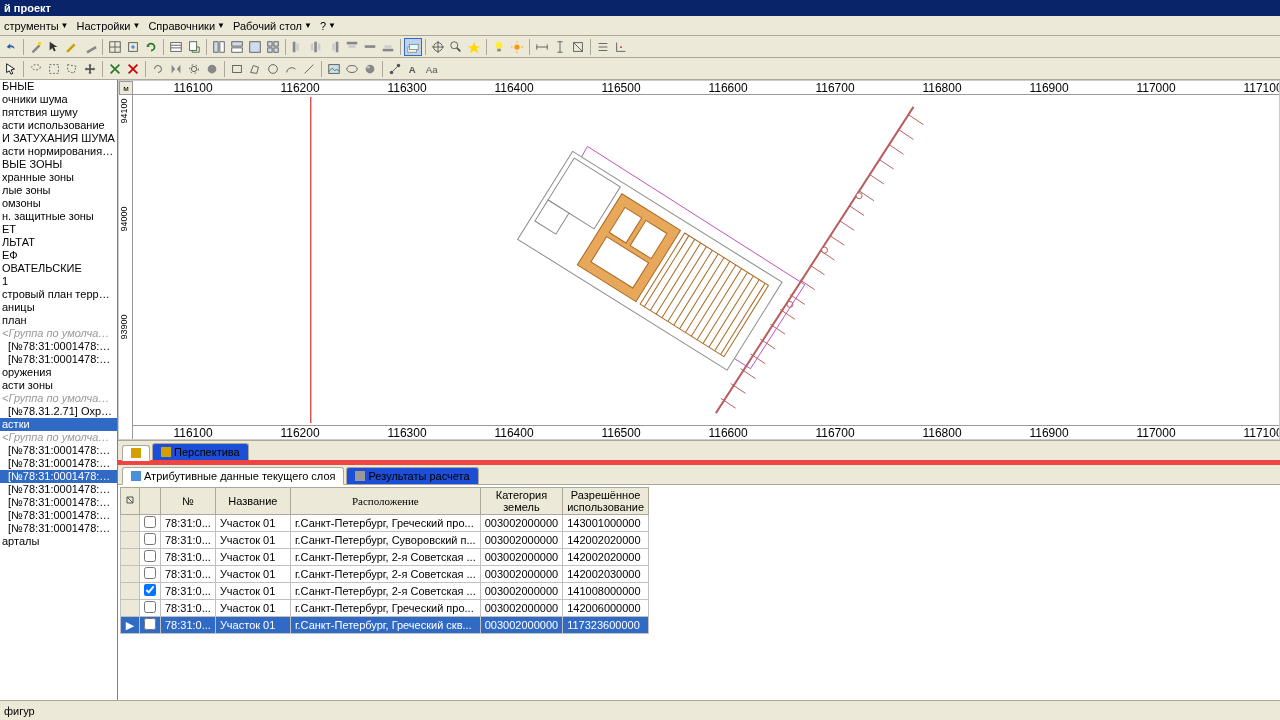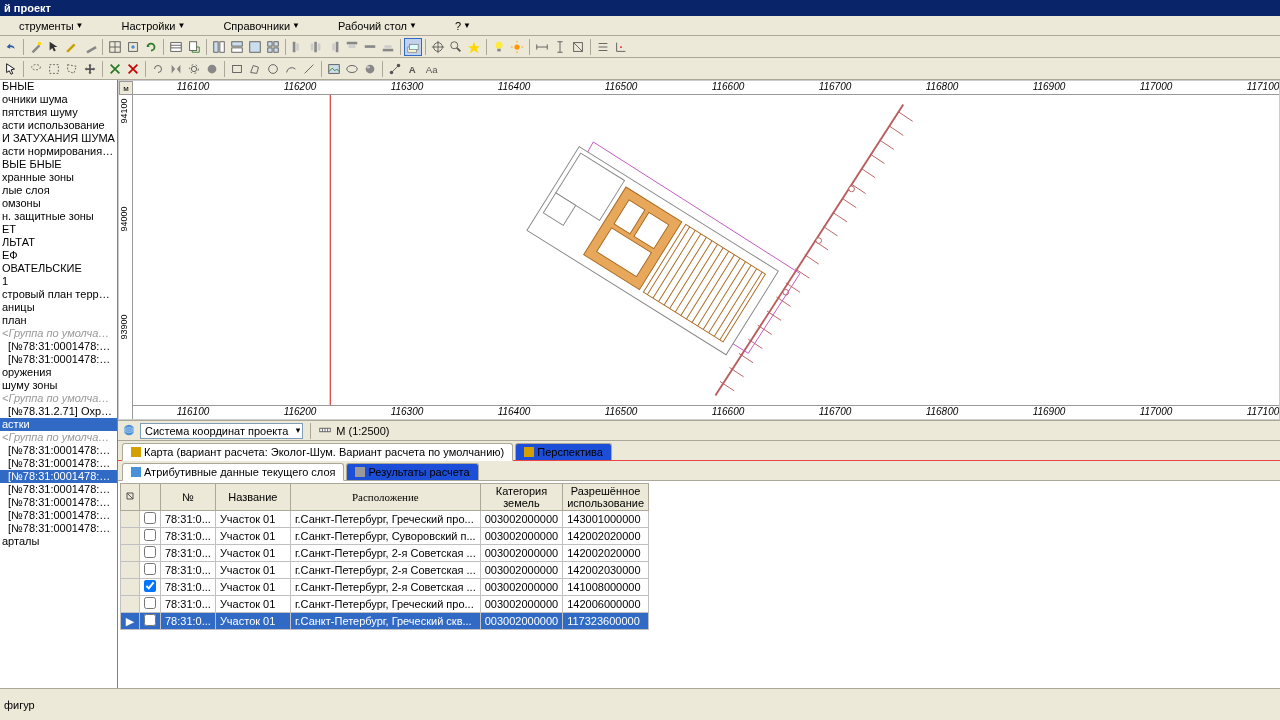--- a/index.html
+++ b/index.html
@@ -1,66 +1,66 @@
 <!DOCTYPE html>
 <html><head>
 <meta charset="utf-8">
 <style>
 * { margin: 0; padding: 0; box-sizing: border-box; font-family: Tahoma, Arial, sans-serif; font-size: 11px; }
 body { background: #fff; overflow: hidden; width: 1280px; height: 720px; }
 
 .title-bar { background: #0a246a; color: #fff; height: 16px; padding-left: 4px; display: flex; align-items: center; font-weight: bold; }
 
 .menu-bar { background: #ece9d8; height: 20px; border-bottom: 1px solid #aca899; display: flex; align-items: center; padding-left: 0; }
-.menu-item { padding: 2px 19px; cursor: default; display: flex; align-items: center; gap: 2px; }
+.menu-item { padding: 2px 4px; cursor: default; display: flex; align-items: center; gap: 2px; }
 .dropdown-arrow { font-size: 8px; }
 
 .toolbar { background: #ece9d8; height: 22px; border-bottom: 1px solid #aca899; display: flex; align-items: center; padding-left: 2px; gap: 0; }
 .tb-btn { width: 18px; height: 18px; display: flex; align-items: center; justify-content: center; cursor: pointer; }
 .tb-sep { width: 1px; height: 16px; background: #aca899; margin: 0 3px; }
 
 .main-area { display: flex; height: calc(720px - 16px - 20px - 22px - 22px - 16px); }
 
 .left-panel { width: 118px; background: #fff; border-right: 1px solid #808080; overflow-y: auto; overflow-x: hidden; }
 .layer-item { padding: 0 2px; white-space: nowrap; overflow: hidden; text-overflow: ellipsis; height: 13px; line-height: 13px; cursor: default; }
 .layer-item.group { color: #999; font-style: italic; }
 .layer-item.selected { background: #316ac5; color: #fff; }
 
 .center-panel { flex: 1; display: flex; flex-direction: column; position: relative; }
 
 .map-container { flex: 1; position: relative; background: #fff; overflow: hidden; border: 1px solid #ccc; }
 .ruler-h { position: absolute; top: 0; left: 14px; right: 0; height: 14px; background: #fff; border-bottom: 1px solid #999; }
 .ruler-v { position: absolute; top: 0; left: 0; width: 14px; bottom: 0; background: #fff; border-right: 1px solid #999; }
 .ruler-corner { position: absolute; top: 0; left: 0; width: 14px; height: 14px; background: #ece9d8; border: 1px solid #999; z-index: 2; display:flex; align-items:center; justify-content:center; font-size:8px;}
-.ruler-tick-h { position: absolute; top: 0; font-size: 10px; transform: translateX(-50%); font-style: italic; }
+.ruler-tick-h { position: absolute; top: 0; font-size: 12px; transform: translateX(-50%); }
 .ruler-tick-v { position: absolute; left: 0; font-size: 9px; writing-mode: vertical-lr; transform: rotate(180deg) translateY(50%); }
 .map-canvas { position: absolute; top: 14px; left: 14px; right: 0; bottom: 14px; background: #fff; }
 .ruler-h-bottom { position: absolute; bottom: 0; left: 14px; right: 0; height: 14px; background: #fff; border-top:1px solid #999;}
 
 .status-strip { height: 20px; background: #ece9d8; border-top: 1px solid #aca899; display: flex; align-items: center; padding: 0 4px; gap:4px;}
 .status-dropdown { border: 1px solid #7f9db9; background: #fff; padding: 1px 14px 1px 4px; height:16px; position:relative; min-width:150px;}
 .status-dropdown::after { content:'▾'; position:absolute; right:2px; font-size:9px;}
 
 .tab-strip { height: 20px; background: #ece9d8; border-top: 1px solid #aca899; display: flex; align-items: flex-end; padding-left: 4px; }
 .tab { padding: 2px 8px; background: #1d4ed8; border: 1px solid #aca899; border-bottom: none; margin-right: 2px; cursor: pointer; display:flex; align-items:center; gap:3px; border-radius: 3px 3px 0 0; }
 .tab.active { background: #fff; border-bottom: 1px solid #fff; position:relative; top:1px;}
 .tab-icon { width:10px; height:10px; display:inline-block; }
 
-.bottom-panel { height: 244px; background: #fff; border-top: 1px solid #ef4444; }
+.bottom-panel { height: 244px; background: #fff; border-top: 5px solid #ef4444; }
 .bottom-tabs { height:20px; background:#ece9d8; display:flex; align-items:flex-end; padding-left:4px; border-bottom:1px solid #aca899;}
 
 .data-table { border-collapse: collapse; margin: 2px; }
 .data-table th { background: #ece9d8; border: 1px solid #aca899; padding: 1px 4px; font-weight: normal; text-align: center; }
 .data-table td { border: 1px solid #c0c0c0; padding: 1px 4px; white-space: nowrap; overflow: hidden; }
 .data-table tr.selected td { background: #316ac5; color: #fff; }
 .row-selector { width: 14px; background: #ece9d8; border: 1px solid #aca899; text-align:center;}
 .chk-cell { width: 16px; text-align: center; }
 .chk { width: 12px; height: 12px; }
 
-.status-bar { position: fixed; bottom: 0; left: 0; right: 0; height: 32px; background: #ece9d8; border-top: 1px solid #aca899; padding-left: 4px; display:flex; align-items:center;}
+.status-bar { position: fixed; bottom: 0; left: 0; right: 0; height: 20px; background: #ece9d8; border-top: 1px solid #aca899; padding-left: 4px; display:flex; align-items:center;}
 
 svg.icon { width: 14px; height: 14px; }
 </style>
 </head>
 <body>
 
 <div class="title-bar">
   <span>й проект</span>
 </div>
 
@@ -405,38 +405,38 @@
 </div>
 
 <div class="main-area">
   <div class="left-panel" id="layers-panel">
       <div class="layer-item">БНЫЕ</div>
       <div class="layer-item">очники шума</div>
       <div class="layer-item">пятствия шуму</div>
       <div class="layer-item">асти использование</div>
       <div class="layer-item">И ЗАТУХАНИЯ ШУМА</div>
       <div class="layer-item">асти нормирования шума</div>
-      <div class="layer-item">ВЫЕ БНЫЕ</div>
+      <div class="layer-item">ВЫЕ ЗОНЫ</div>
       <div class="layer-item">хранные зоны</div>
-      <div class="layer-item">лые слоя</div>
+      <div class="layer-item">лые зоны</div>
       <div class="layer-item">омзоны</div>
       <div class="layer-item">н. защитные зоны</div>
       <div class="layer-item">ЕТ</div>
       <div class="layer-item">ЛЬТАТ</div>
       <div class="layer-item">ЕФ</div>
       <div class="layer-item">ОВАТЕЛЬСКИЕ</div>
       <div class="layer-item">1</div>
       <div class="layer-item">стровый план территори...</div>
       <div class="layer-item">аницы</div>
       <div class="layer-item">план</div>
       <div class="layer-item group">&lt;Группа по умолчанию&gt;</div>
       <div class="layer-item" style="padding-left: 8px;">[№78:31:0001478:1011...</div>
       <div class="layer-item" style="padding-left: 8px;">[№78:31:0001478:1004...</div>
       <div class="layer-item">оружения</div>
-      <div class="layer-item">шуму зоны</div>
+      <div class="layer-item">асти зоны</div>
       <div class="layer-item group">&lt;Группа по умолчанию&gt;</div>
       <div class="layer-item" style="padding-left: 8px;">[№78.31.2.71] Охранна...</div>
       <div class="layer-item selected">астки</div>
       <div class="layer-item group">&lt;Группа по умолчанию&gt;</div>
       <div class="layer-item" style="padding-left: 8px;">[№78:31:0001478:1080...</div>
       <div class="layer-item" style="padding-left: 8px;">[№78:31:0001478:10] У...</div>
       <div class="layer-item selected" style="padding-left: 8px;">[№78:31:0001478:9] У...</div>
       <div class="layer-item" style="padding-left: 8px;">[№78:31:0001478:8] У...</div>
       <div class="layer-item" style="padding-left: 8px;">[№78:31:0001478:7] У...</div>
       <div class="layer-item" style="padding-left: 8px;">[№78:31:0001478:3] У...</div>
@@ -537,43 +537,26 @@
           <div class="ruler-tick-h" style="left: 488px;">116500</div>
           <div class="ruler-tick-h" style="left: 595px;">116600</div>
           <div class="ruler-tick-h" style="left: 702px;">116700</div>
           <div class="ruler-tick-h" style="left: 809px;">116800</div>
           <div class="ruler-tick-h" style="left: 916px;">116900</div>
           <div class="ruler-tick-h" style="left: 1023px;">117000</div>
           <div class="ruler-tick-h" style="left: 1130px;">117100</div>
         </div>
     </div>
 
-    <div class="status-strip">
-      <span><svg class="icon" viewBox="0 0 16 16">
-            <circle cx="8" cy="8" r="6" fill="#4a90d9"></circle>
-            <ellipse cx="8" cy="8" rx="6" ry="2.5" fill="none" stroke="#fff" opacity="0.6"></ellipse>
-            <line x1="2" y1="8" x2="14" y2="8" stroke="#fff" opacity="0.6"></line>
-          </svg></span>
-      <div class="status-dropdown"><span>Система координат проекта</span></div>
-      <div class="tb-sep"></div>
-      <span><svg class="icon" viewBox="0 0 16 16">
-            <rect x="2" y="6" width="12" height="4" fill="#fff" stroke="#555"></rect>
-            <line x1="5" y1="6" x2="5" y2="10" stroke="#555"></line>
-            <line x1="8" y1="6" x2="8" y2="10" stroke="#555"></line>
-            <line x1="11" y1="6" x2="11" y2="10" stroke="#555"></line>
-          </svg></span>
-      <span>М (1:2500)</span>
-    </div>
 
     <div class="tab-strip" id="map-tabs">
         <div class="tab active">
           <span class="tab-icon"><svg width="10" height="10">
               <rect width="10" height="10" fill="#d4a000"></rect>
             </svg></span>
-          <span>Карта (вариант расчета: Эколог-Шум. Вариант расчета по умолчанию)</span>
         </div>
         <div class="tab">
           <span class="tab-icon"><svg width="10" height="10">
               <rect width="10" height="10" fill="#d4a000"></rect>
             </svg></span>
           <span>Перспектива</span>
         </div>
       </div>
 
     <div class="bottom-panel">

